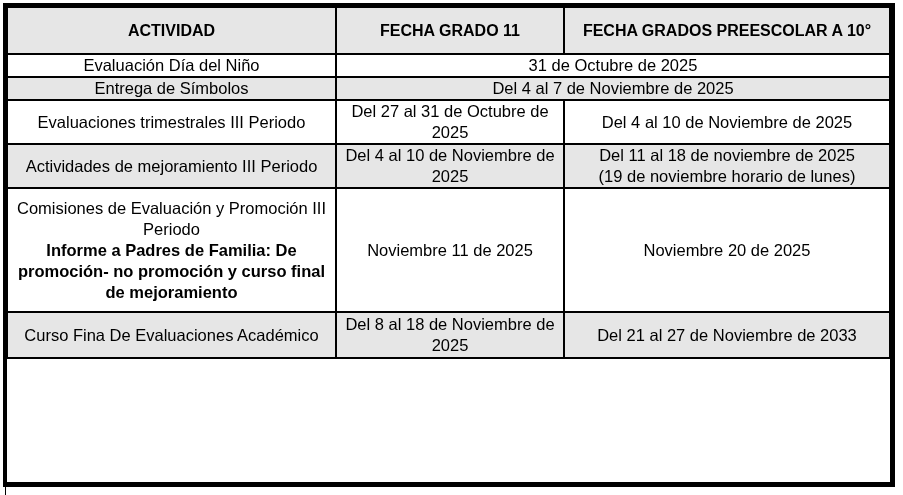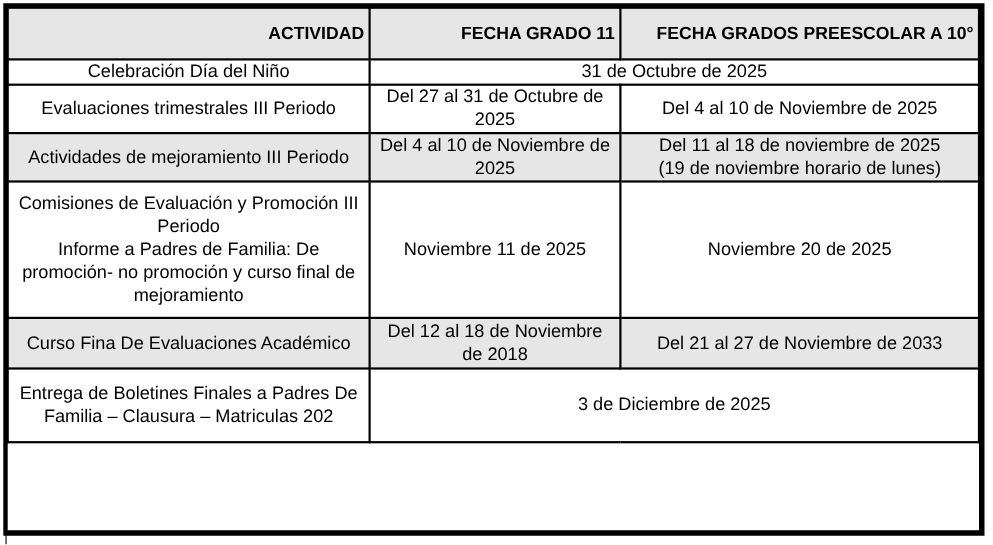--- a/index.html
+++ b/index.html
@@ -13,23 +13,23 @@
     .left-stub { position:absolute; left:5px; top:486px; width:1px; height:9px; background:#000; }
     table {
       position: absolute; left: 6px; top: 6px;
       width: 883px; border-collapse: collapse; table-layout: fixed;
       border: 2px solid #000;
     }
     td, th {
       border: 2px solid #000; text-align: center; vertical-align: middle;
       font-size: 16.5px; line-height: 21px; padding: 0 4px; font-weight: normal;
     }
-    th { font-weight: bold; font-size: 16px; line-height: 21px; background: #e6e6e6; text-align: right; }
+    th { font-weight: bold; font-size: 16px; line-height: 21px; background: #e6e6e6; }
     tr.shade td { background: #e6e6e6; }
-    .b { font-weight: normal; display: block; }
+    .b { font-weight: bold; display: block; }
     .n { display: block; }
   </style>
 </head>
 <body>
 
 <div class="frame"></div>
 <div class="left-stub"></div>
 
 <table>
   <colgroup>
@@ -37,22 +37,26 @@
     <col style="width:228px">
     <col style="width:326px">
   </colgroup>
   <tbody>
       <tr style="height:47px">
     <th>ACTIVIDAD</th>
     <th>FECHA GRADO 11</th>
     <th>FECHA GRADOS PREESCOLAR A 10°</th>
   </tr>
   <tr style="height:23px">
-    <td>Celebración Día del Niño</td>
+    <td>Evaluación Día del Niño</td>
     <td colspan="2">31 de Octubre de 2025</td>
+  </tr>
+  <tr class="shade" style="height:23px">
+    <td>Entrega de Símbolos</td>
+    <td colspan="2">Del 4 al 7 de Noviembre de 2025</td>
   </tr>
   <tr style="height:40px">
     <td>Evaluaciones trimestrales III Periodo</td>
     <td>Del 27 al 31 de Octubre de 2025</td>
     <td>Del 4 al 10 de Noviembre de 2025</td>
   </tr>
   <tr class="shade" style="height:38px">
     <td>Actividades de mejoramiento III Periodo</td>
     <td>Del 4 al 10 de Noviembre de 2025</td>
     <td>
@@ -63,21 +67,17 @@
   <tr style="height:124px">
     <td>
       <span class="n">Comisiones de Evaluación y Promoción III Periodo</span>
       <span class="b">Informe a Padres de Familia: De promoción- no promoción y curso final de mejoramiento</span>
     </td>
     <td>Noviembre 11 de 2025</td>
     <td>Noviembre 20 de 2025</td>
   </tr>
   <tr class="shade" style="height:46px">
     <td>Curso Fina De Evaluaciones Académico</td>
-    <td>Del 12 al 18 de Noviembre de 2018</td>
+    <td>Del 8 al 18 de Noviembre de 2025</td>
     <td>Del 21 al 27 de Noviembre de 2033</td>
-  </tr>
-  <tr style="height:67px">
-    <td>Entrega de Boletines Finales a Padres De Familia – Clausura – Matriculas 202</td>
-    <td colspan="2">3 de Diciembre de 2025</td>
   </tr>
 </tbody>
   </table>
 
 </body></html>

